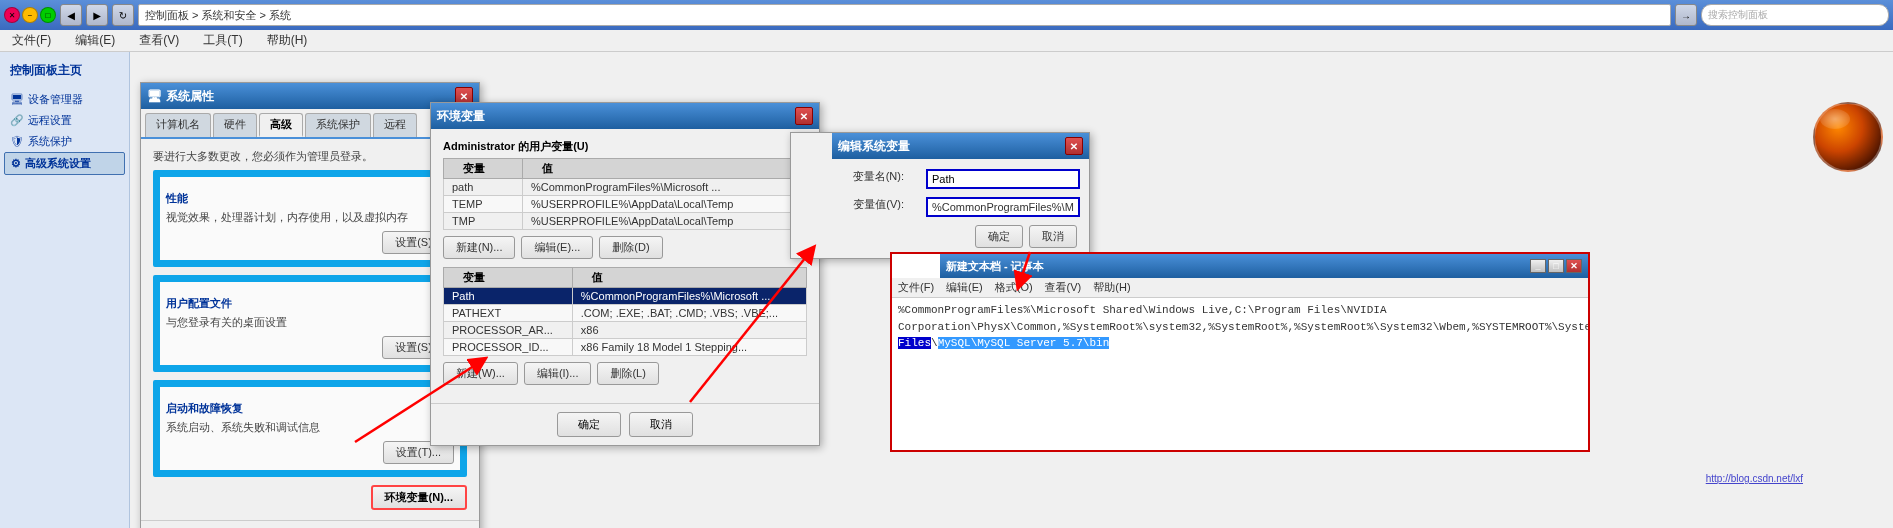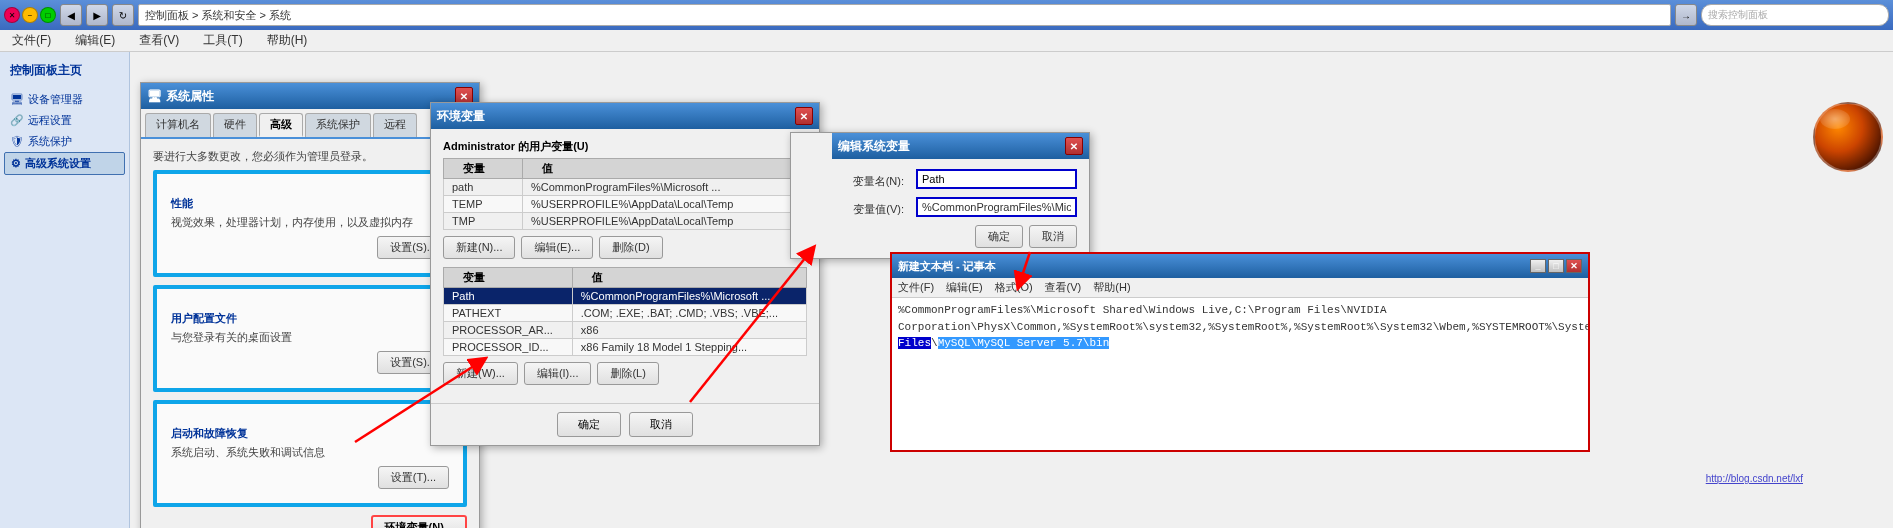--- a/index.html
+++ b/index.html
@@ -194,23 +194,23 @@
       font-weight: bold;
       color: #003399;
       margin: 8px 0 4px;
     }
     .section-text {
       font-size: 11px;
       color: #444;
       margin-bottom: 6px;
     }
     .section-body {
-      border: 4px solid #0ea5e9;
+      border: 7px solid #0ea5e9;
       border-radius: 2px;
-      padding: 14px;
+      padding: 6px;
       margin-bottom: 8px;
       background: #fafafa;
     }
     .btn {
       padding: 3px 12px;
       background: linear-gradient(to bottom, #f5f5f5, #e0e0e0);
       border: 1px solid #999;
       border-radius: 3px;
       font-size: 11px;
       cursor: pointer;
@@ -298,23 +298,23 @@
 
     
     .edit-dialog {
       top: 80px;
       left: 660px;
       width: 300px;
       padding-left: 41px;
     }
     .field-row {
       display: flex;
-      align-items: flex-end;
+      align-items: flex-start;
       margin-bottom: 8px;
-      gap: 12px;
+      gap: 22px;
     }
     .field-label {
       width: 60px;
       font-size: 11px;
       color: #333;
       text-align: right;
       flex-shrink: 0;
     }
     .field-input {
       flex: 1;
@@ -341,20 +341,21 @@
     }
     .notepad-title {
       height: 24px;
       background: linear-gradient(to bottom, #4a90d9, #1e5fa0);
       display: flex;
       align-items: center;
       padding: 0 6px;
       color: white;
       font-size: 11px;
       font-weight: bold;
+      margin-left: 48px;
     }
     .notepad-title .title-space { flex: 1; }
     .notepad-win-btns {
       display: flex;
       gap: 2px;
     }
     .notepad-win-btn {
       width: 16px; height: 14px;
       background: linear-gradient(to bottom, #f0f0f0, #c0c0c0);
       border: 1px solid #666;

